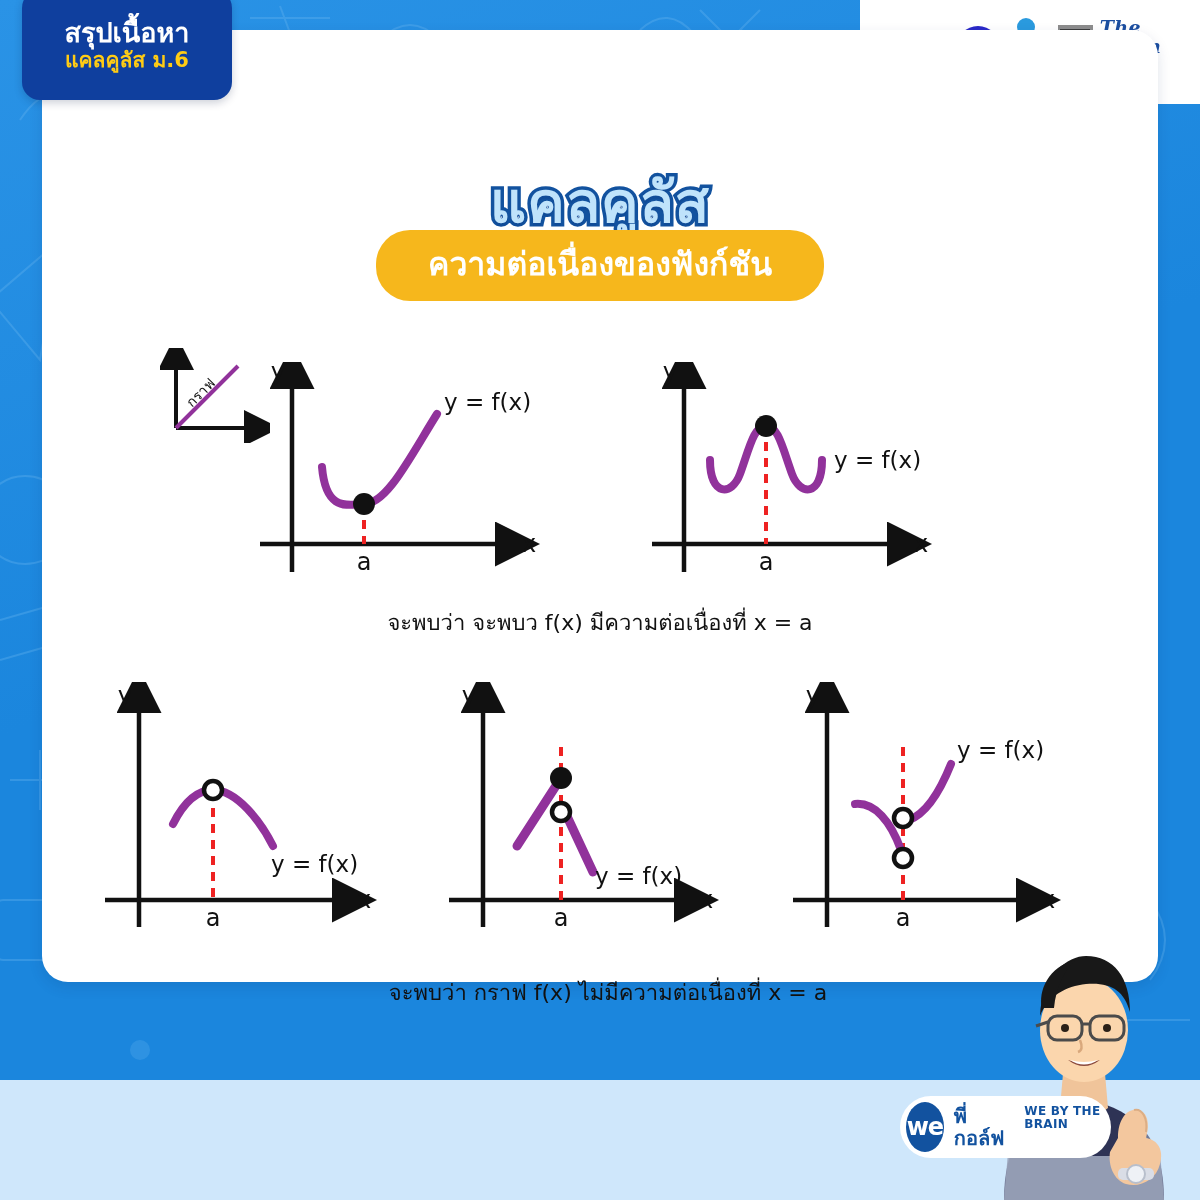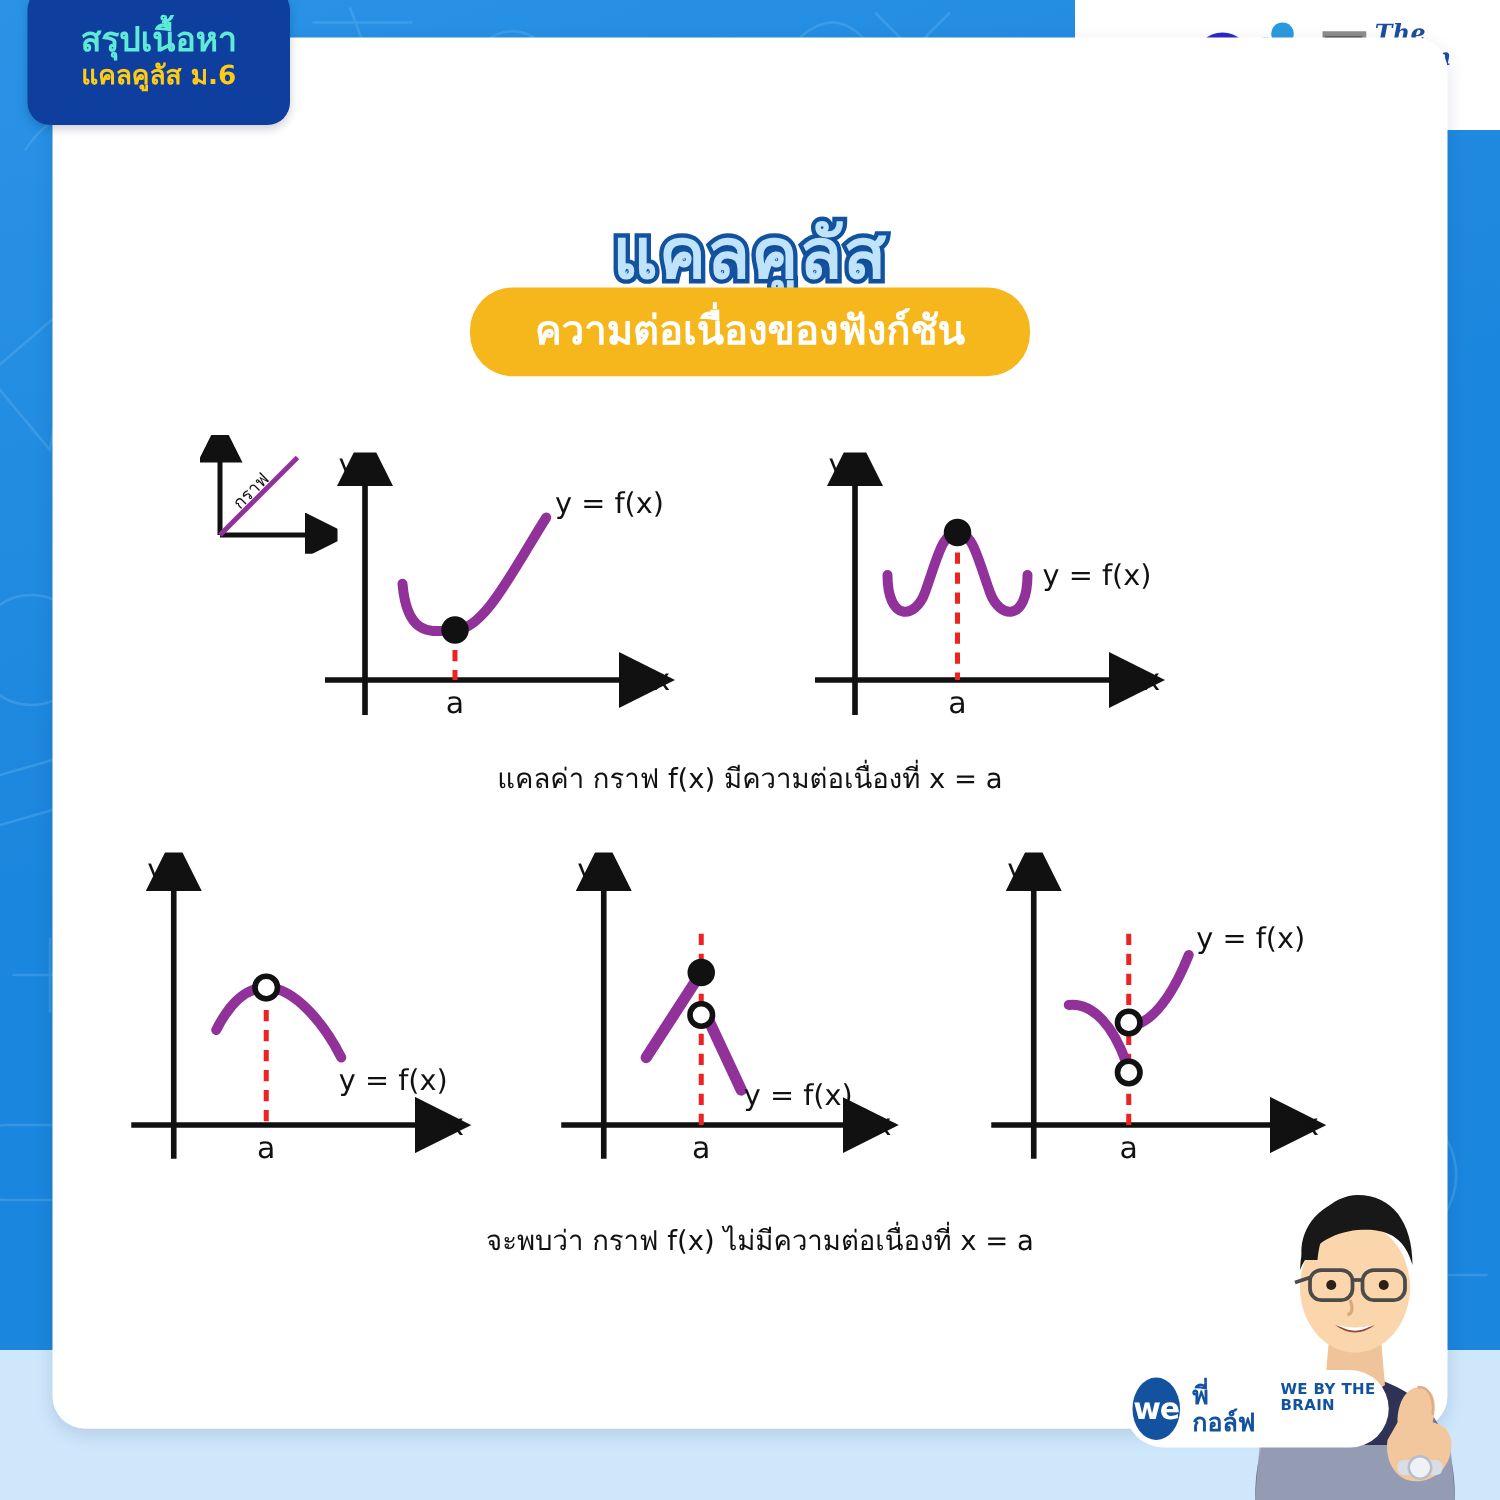--- a/index.html
+++ b/index.html
@@ -13,29 +13,29 @@
 
   
   .bg-blue{position:absolute;left:0;top:0;width:1200px;height:1200px;
     background:linear-gradient(160deg,#2a93e6 0%,#1b86dd 45%,#1b86dd 100%);}
   .bg-doodles{position:absolute;left:0;top:0;width:1200px;height:1200px;opacity:.5;}
   .bg-bottom{position:absolute;left:0;bottom:0;width:1200px;height:120px;background:#cfe7fb;}
   .top-white{position:absolute;right:0;top:0;width:340px;height:104px;background:#ffffff;}
   .top-white-curve{position:absolute;left:855px;top:0;width:120px;height:104px;}
 
   
-  .card{position:absolute;left:42px;top:30px;width:1116px;height:1113px;
+  .card{position:absolute;left:42px;top:30px;width:1116px;height:952px;
     background:#ffffff;border-radius:26px;box-shadow:0 5px 14px rgba(0,40,90,.13);}
 
   
   .badge{position:absolute;left:22px;top:-10px;width:210px;height:110px;
     background:#0f3f9e;border-radius:18px;
     display:flex;flex-direction:column;align-items:center;justify-content:center;
     box-shadow:0 3px 8px rgba(0,20,60,.2);}
-  .badge-line1{color:#5eead4;font-size:27px;font-weight:bold;line-height:1.15;}
+  .badge-line1{color:#ffffff;font-size:27px;font-weight:bold;line-height:1.15;}
   .badge-line2{color:#ffcc14;font-size:21px;font-weight:bold;line-height:1.15;}
 
   
   .logo-we{position:absolute;left:950px;top:16px;}
   .logo-brain{position:absolute;left:1058px;top:18px;display:flex;align-items:center;gap:7px;}
   .brain-face{width:38px;height:38px;background:#8d8d8d;
     display:flex;align-items:center;justify-content:center;}
   .brain-text{display:flex;flex-direction:column;line-height:1;}
   .brain-text .t1{color:#1b4ea0;font-size:19px;font-style:italic;font-weight:bold;
     font-family:"DejaVu Serif","Liberation Serif",serif;letter-spacing:.4px;}
@@ -188,21 +188,21 @@
         <text x="266" y="190" font-size="24" fill="#111" font-family="DejaVu Sans, sans-serif">x</text>
         <path d="M62 98 C62 135 84 134 92 112 C102 84 106 64 118 64
                  C130 64 134 84 144 112 C152 134 174 135 174 98" stroke="#91329b" stroke-width="8" fill="none" stroke-linecap="round"></path>
         <line x1="118" y1="64" x2="118" y2="182" stroke="#ee2222" stroke-width="4" stroke-dasharray="9 7"></line>
         <circle cx="118" cy="64" r="11" fill="#111"></circle>
         <text x="118" y="208" font-size="24" fill="#111" text-anchor="middle" font-family="DejaVu Sans, sans-serif">a</text>
         <text x="186" y="106" font-size="23" fill="#111" font-family="DejaVu Sans, sans-serif">y = f(x)</text>
       </svg>
     </div>
 
-    <div class="caption cap1">แคลค่า กราฟ f(x) มีความต่อเนื่องที่ x = a</div>
+    <div class="caption cap1">จะพบว่า จะพบว f(x) มีความต่อเนื่องที่ x = a</div>
 
     <div class="row2">
 
       <svg width="330" height="250" viewBox="0 0 330 250">
         <defs>
           <marker id="ar3" markerWidth="10" markerHeight="10" refX="2" refY="5" orient="auto">
             <path d="M0,0 L10,5 L0,10 z" fill="#111"></path>
           </marker>
         </defs>
         <line x1="50" y1="245" x2="50" y2="22" stroke="#111" stroke-width="4.5" marker-end="url(#ar3)"></line>

